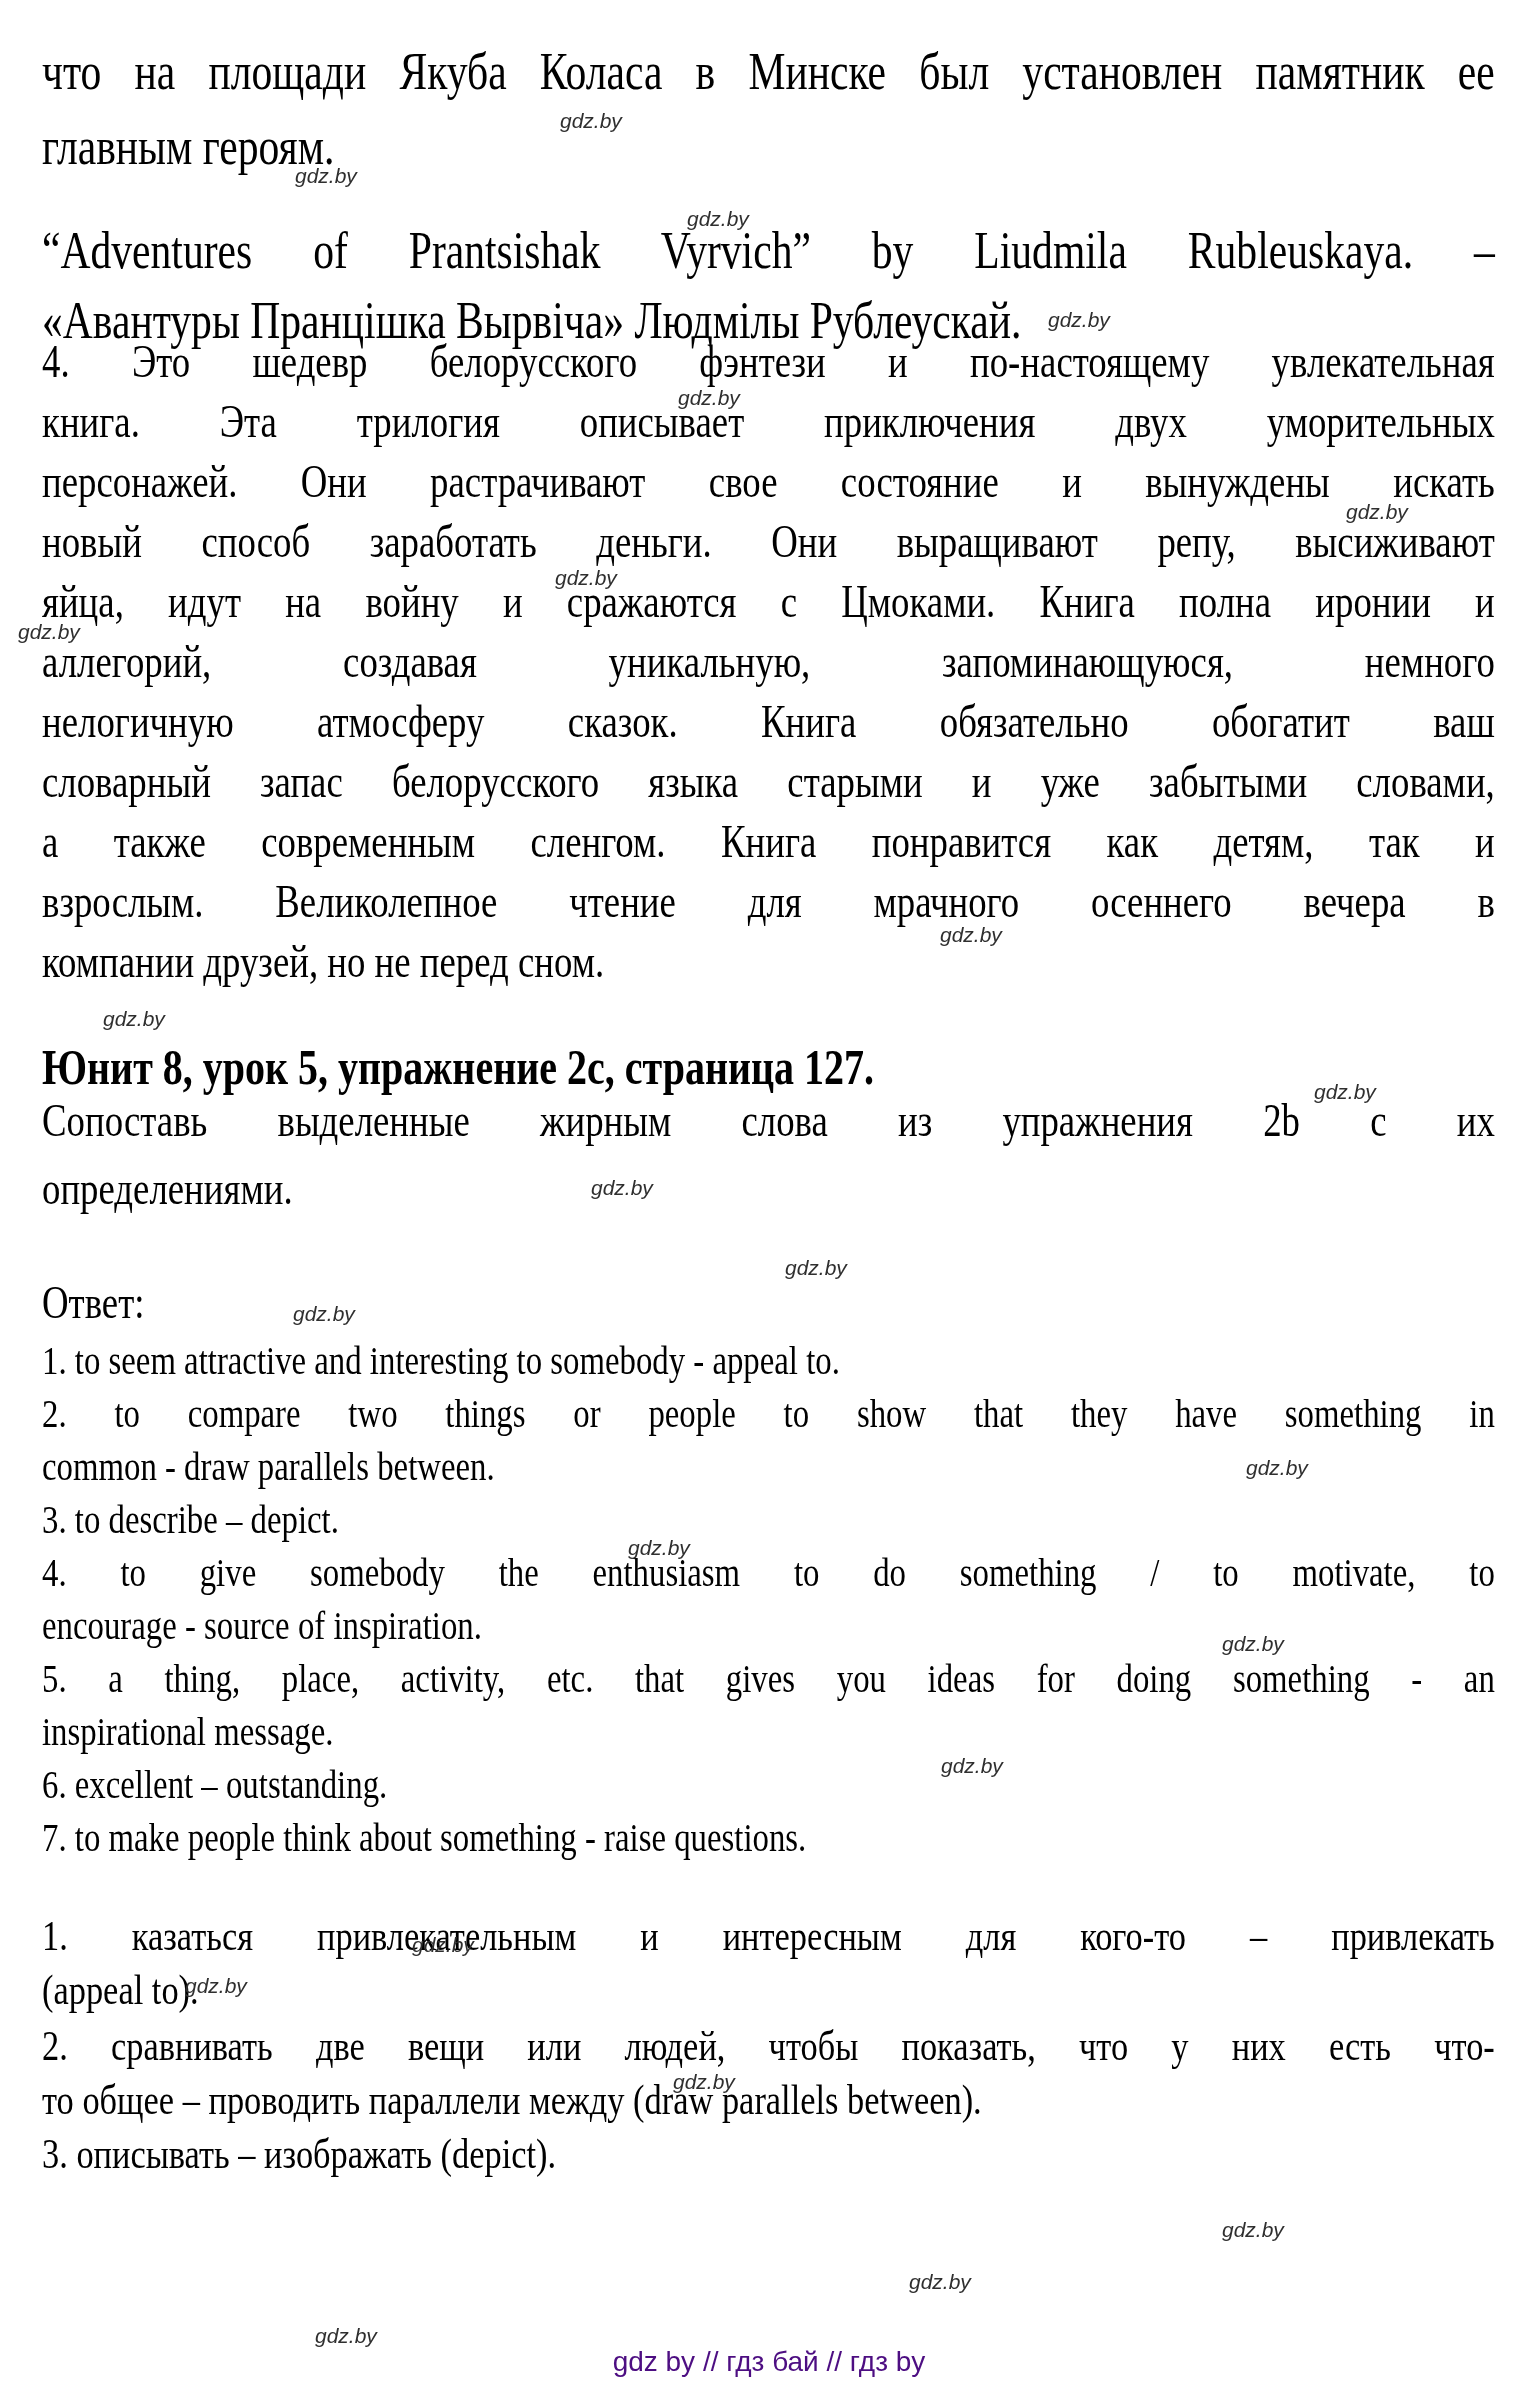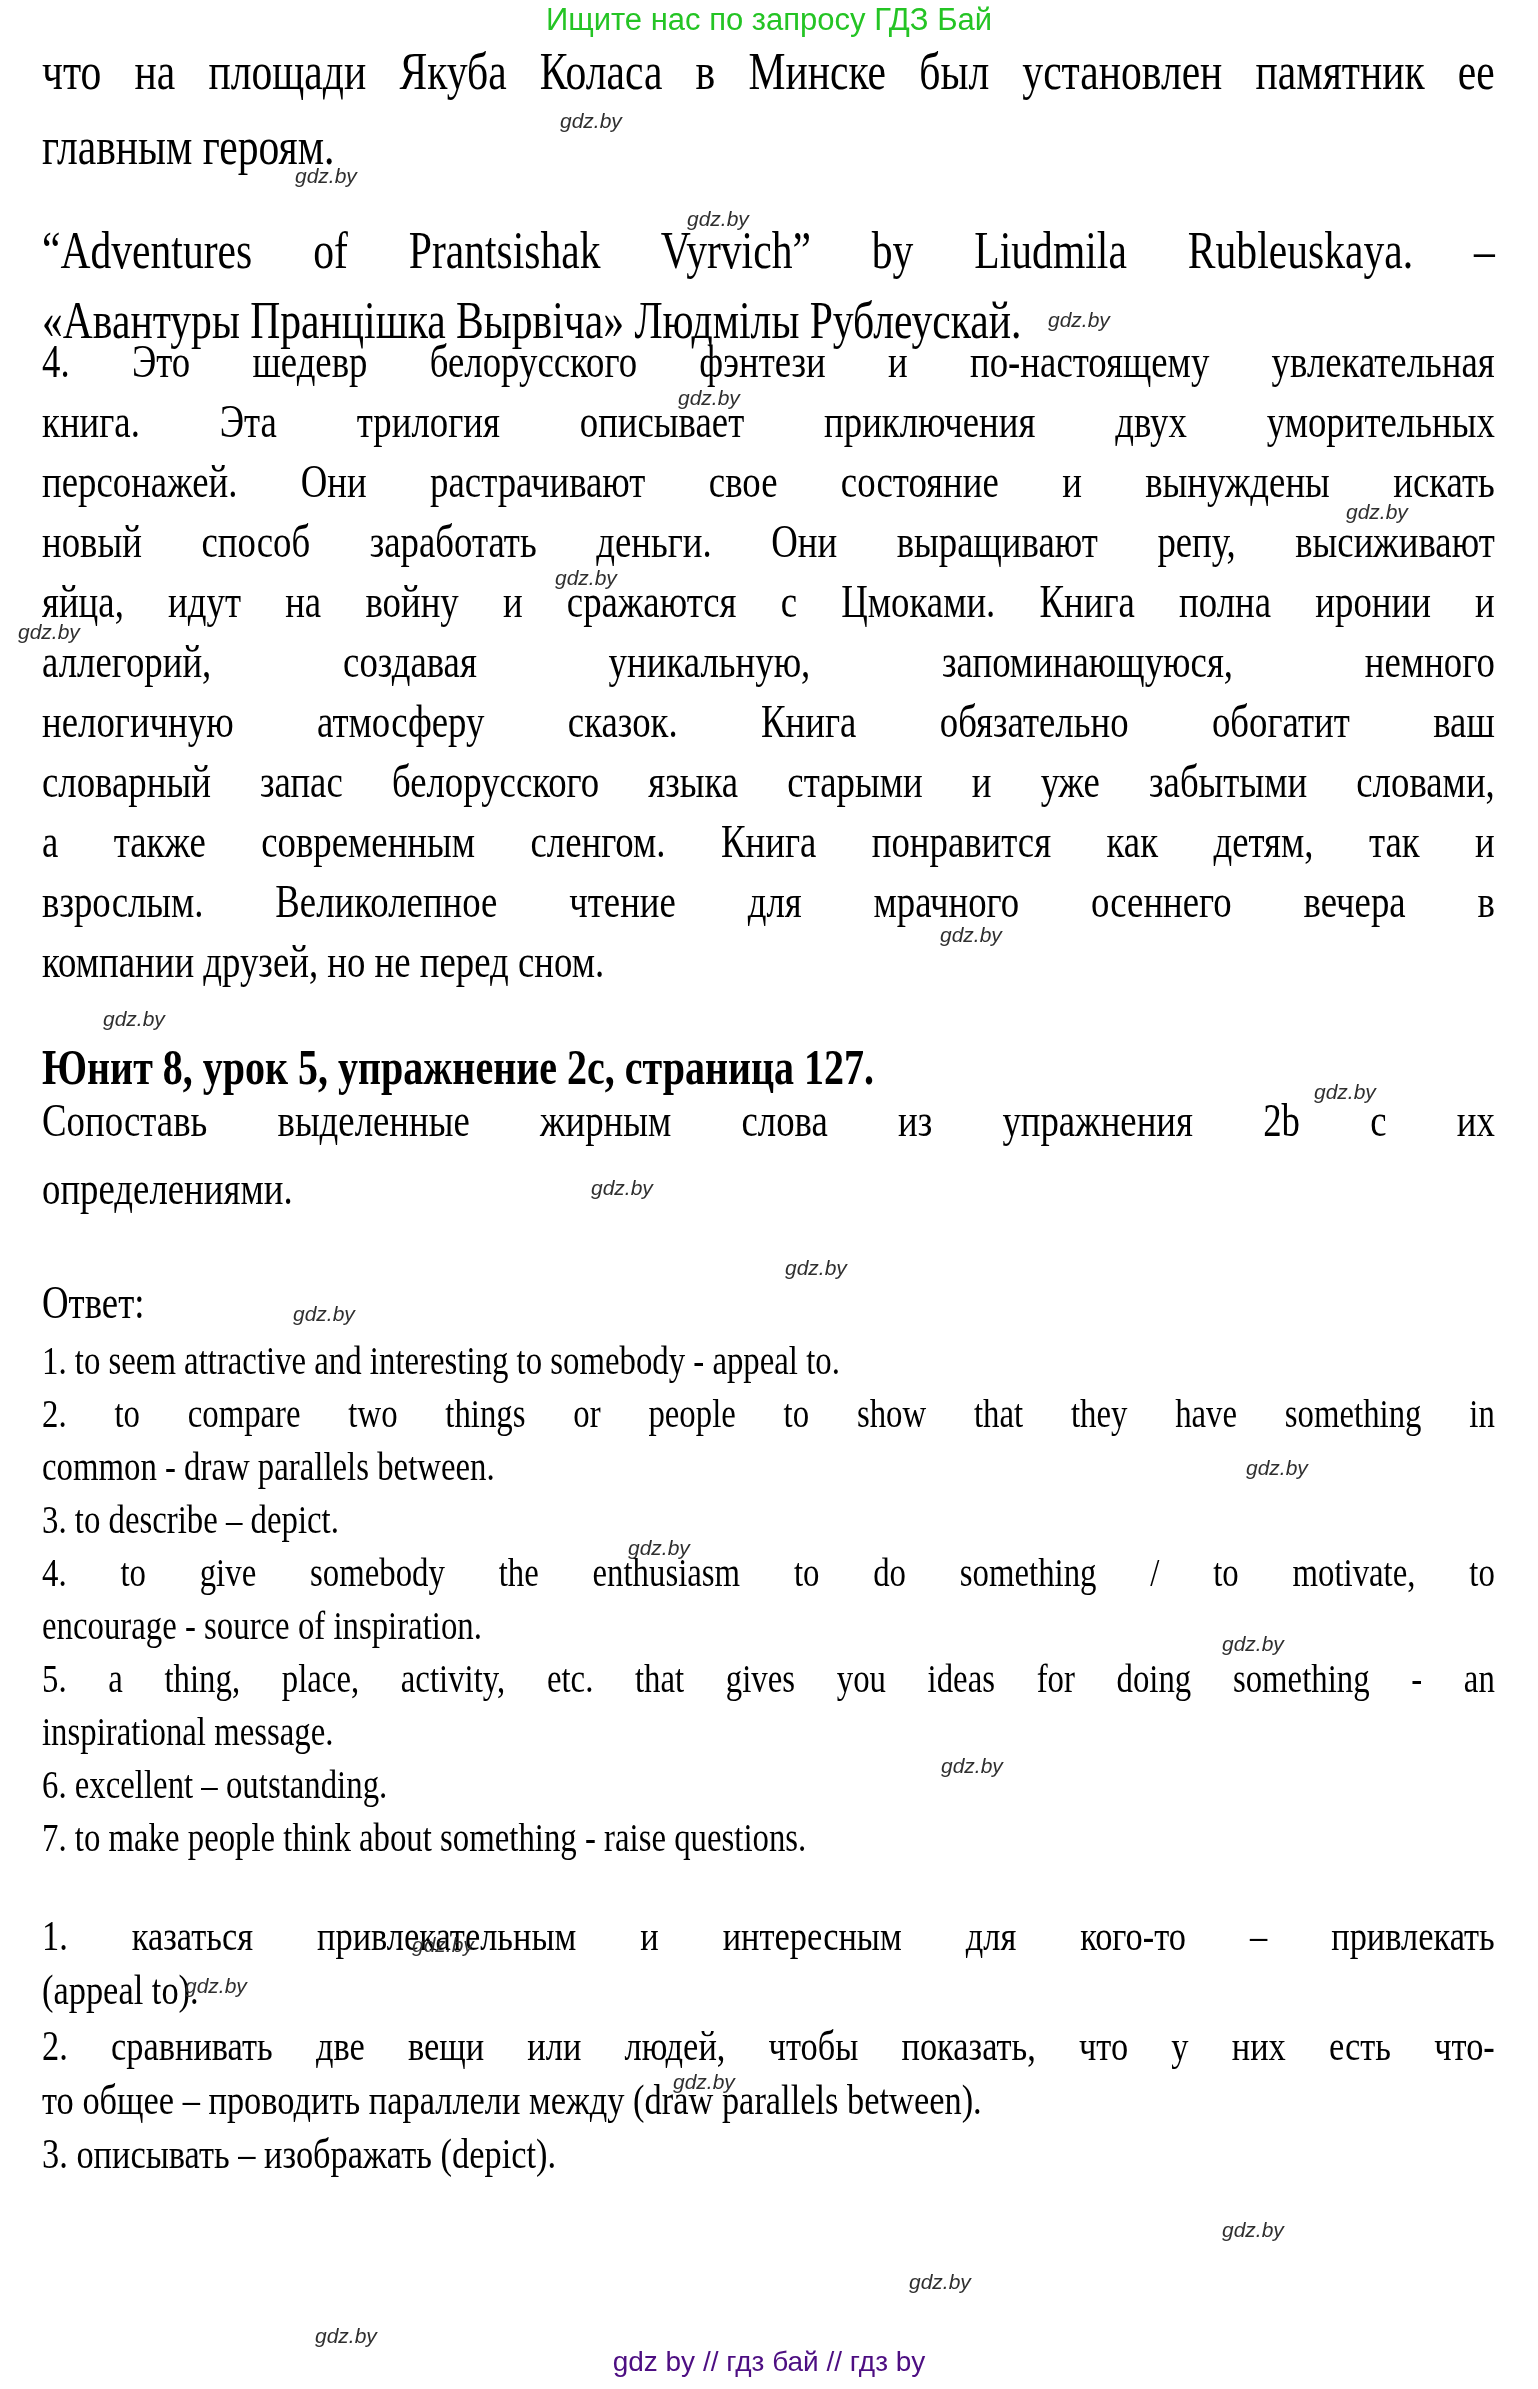--- a/index.html
+++ b/index.html
@@ -81,21 +81,20 @@
     font-family: "Liberation Sans", "DejaVu Sans", sans-serif;
     font-size: 28px;
     color: #4d0e82;
   }
 </style>
 </head>
 <body>
 
 <div class="page">
 
-  <div class="promo">Ищите нас по запросу ГДЗ Бай</div>
 
   <section class="block b-intro">
     <div class="line j">что на площади Якуба Коласа в Минске был установлен памятник ее</div>
     <div class="line l">главным героям.</div>
   </section>
 
   <section class="block b-title">
     <div class="line j">“Adventures of Prantsishak Vyrvich” by Liudmila Rubleuskaya. –</div>
     <div class="line l">«Авантуры Пранцішка Вырвіча» Людмілы Рублеускай.</div>
   </section>

